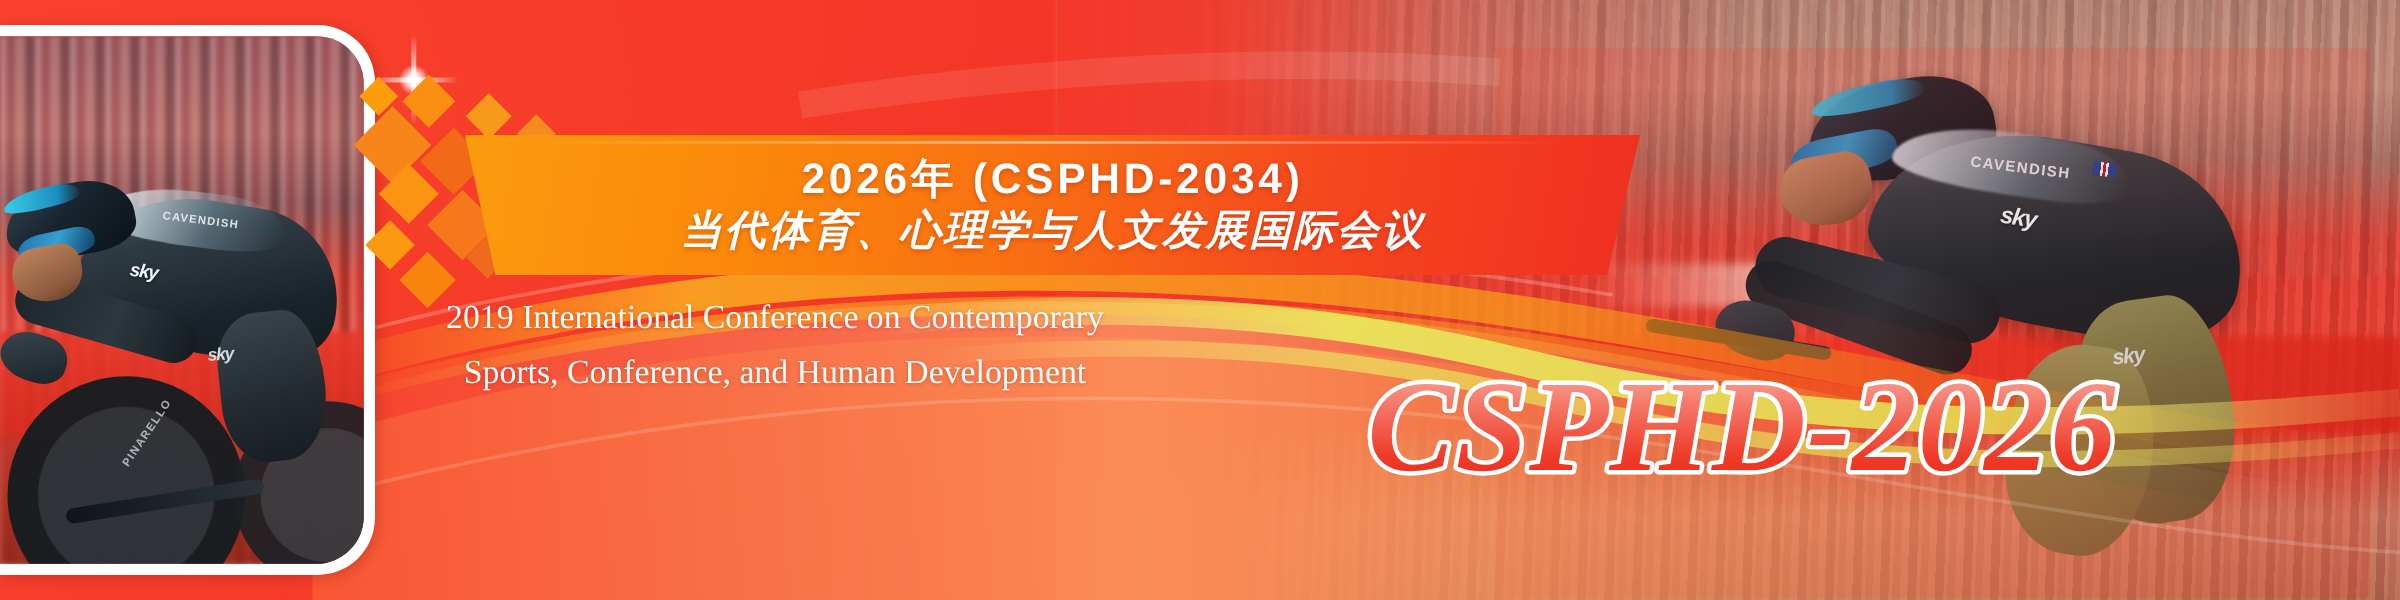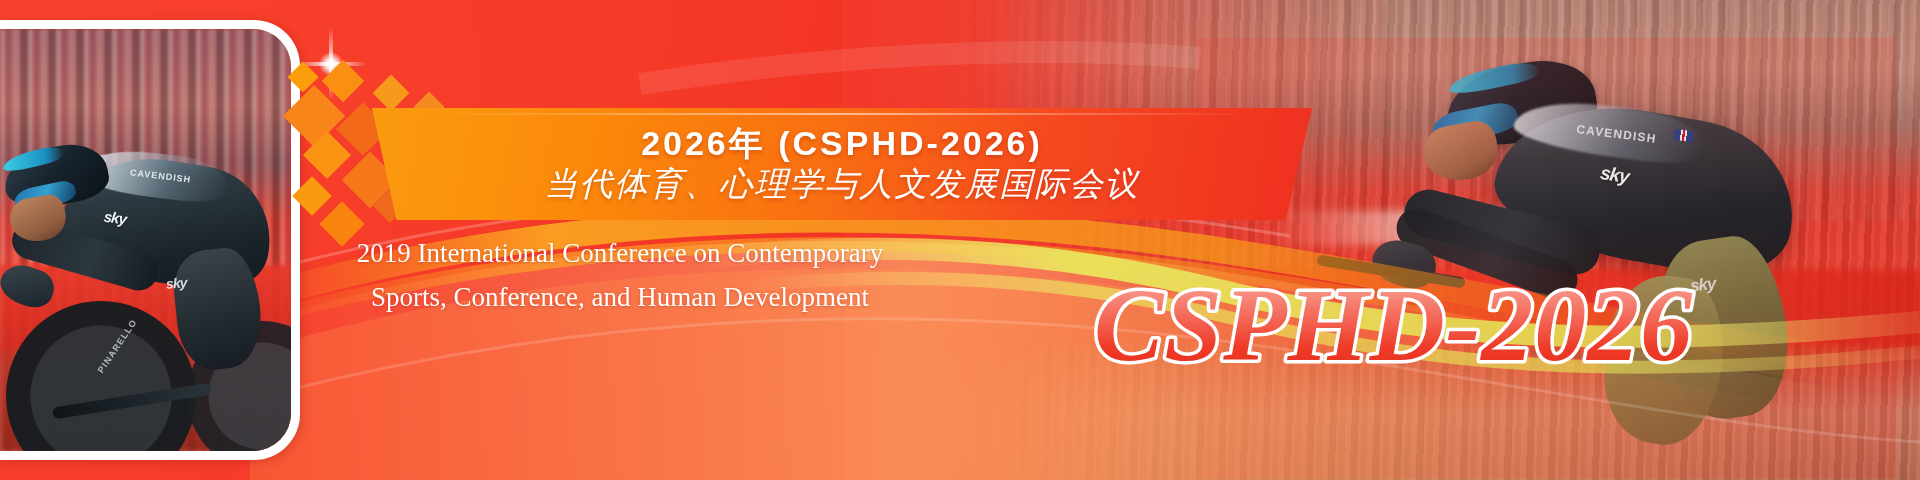--- a/index.html
+++ b/index.html
@@ -325,39 +325,39 @@
   .title-cn1{
     color:#ffffff;
     font-family:"Liberation Sans",sans-serif;
     font-size:34px;font-weight:bold;letter-spacing:3px;
     text-shadow:0 2px 4px rgba(150,30,0,.38);
     white-space:nowrap;line-height:1.1;
   }
   .title-cn2{
     color:#ffffff;
     font-family:"DejaVu Sans",sans-serif;
-    font-size:33px;font-weight:normal;letter-spacing:2px;
+    font-size:33px;font-weight:bold;letter-spacing:2px;
     font-style:italic;
     text-shadow:0 2px 4px rgba(150,30,0,.38);
     white-space:nowrap;line-height:1.15;
   }
 
   
   .eng{
     position:absolute;left:300px;top:232px;width:640px;
     text-align:center;
     color:#ffffff;
     font-family:"Liberation Serif",serif;
     font-size:27px;line-height:1.62;
     text-shadow:0 1px 3px rgba(150,30,10,.35);
   }
 
   
   .logotype{
-    position:absolute;left:1090px;top:268px;width:810px;height:120px;
+    position:absolute;left:1090px;top:284px;width:810px;height:120px;
   }
   .logotype svg{width:100%;height:100%;display:block;}
 
   
   .sparkle{
     position:absolute;left:295px;top:28px;width:72px;height:72px;
   }
   .sparkle-core{
     position:absolute;left:24px;top:24px;width:24px;height:24px;
     background:radial-gradient(circle,#ffffff 0%,rgba(255,255,255,.85) 30%,rgba(255,200,150,0) 72%);
@@ -493,21 +493,21 @@
       <div class="dm" style="left: 34px; top: 142px; width: 32px; height: 32px; background: rgb(249, 131, 15);"></div>
       <div class="dm" style="left: 86px; top: 128px; width: 24px; height: 24px; background: rgb(240, 106, 29);"></div>
       <div class="dm" style="left: 150px; top: 62px; width: 18px; height: 18px; background: rgb(243, 148, 32);"></div>
       <div class="dm" style="left: 0px; top: 0px; width: 22px; height: 22px; background: rgb(252, 158, 12);"></div>
     </div>
 
   <div class="plaque">
     <div class="plaque-bg"></div>
     <div class="plaque-hairline"></div>
     <div class="plaque-text">
-      <div class="title-cn1">2026年 (CSPHD-2026)</div>
+      <div class="title-cn1">2026年 (CSPHD-2034)</div>
       <div class="title-cn2">当代体育、心理学与人文发展国际会议</div>
     </div>
   </div>
 
   <div class="eng">
     <div>2019 International Conference on Contemporary</div>
     <div>Sports, Conference, and Human Development</div>
   </div>
 
   <div class="logotype">

